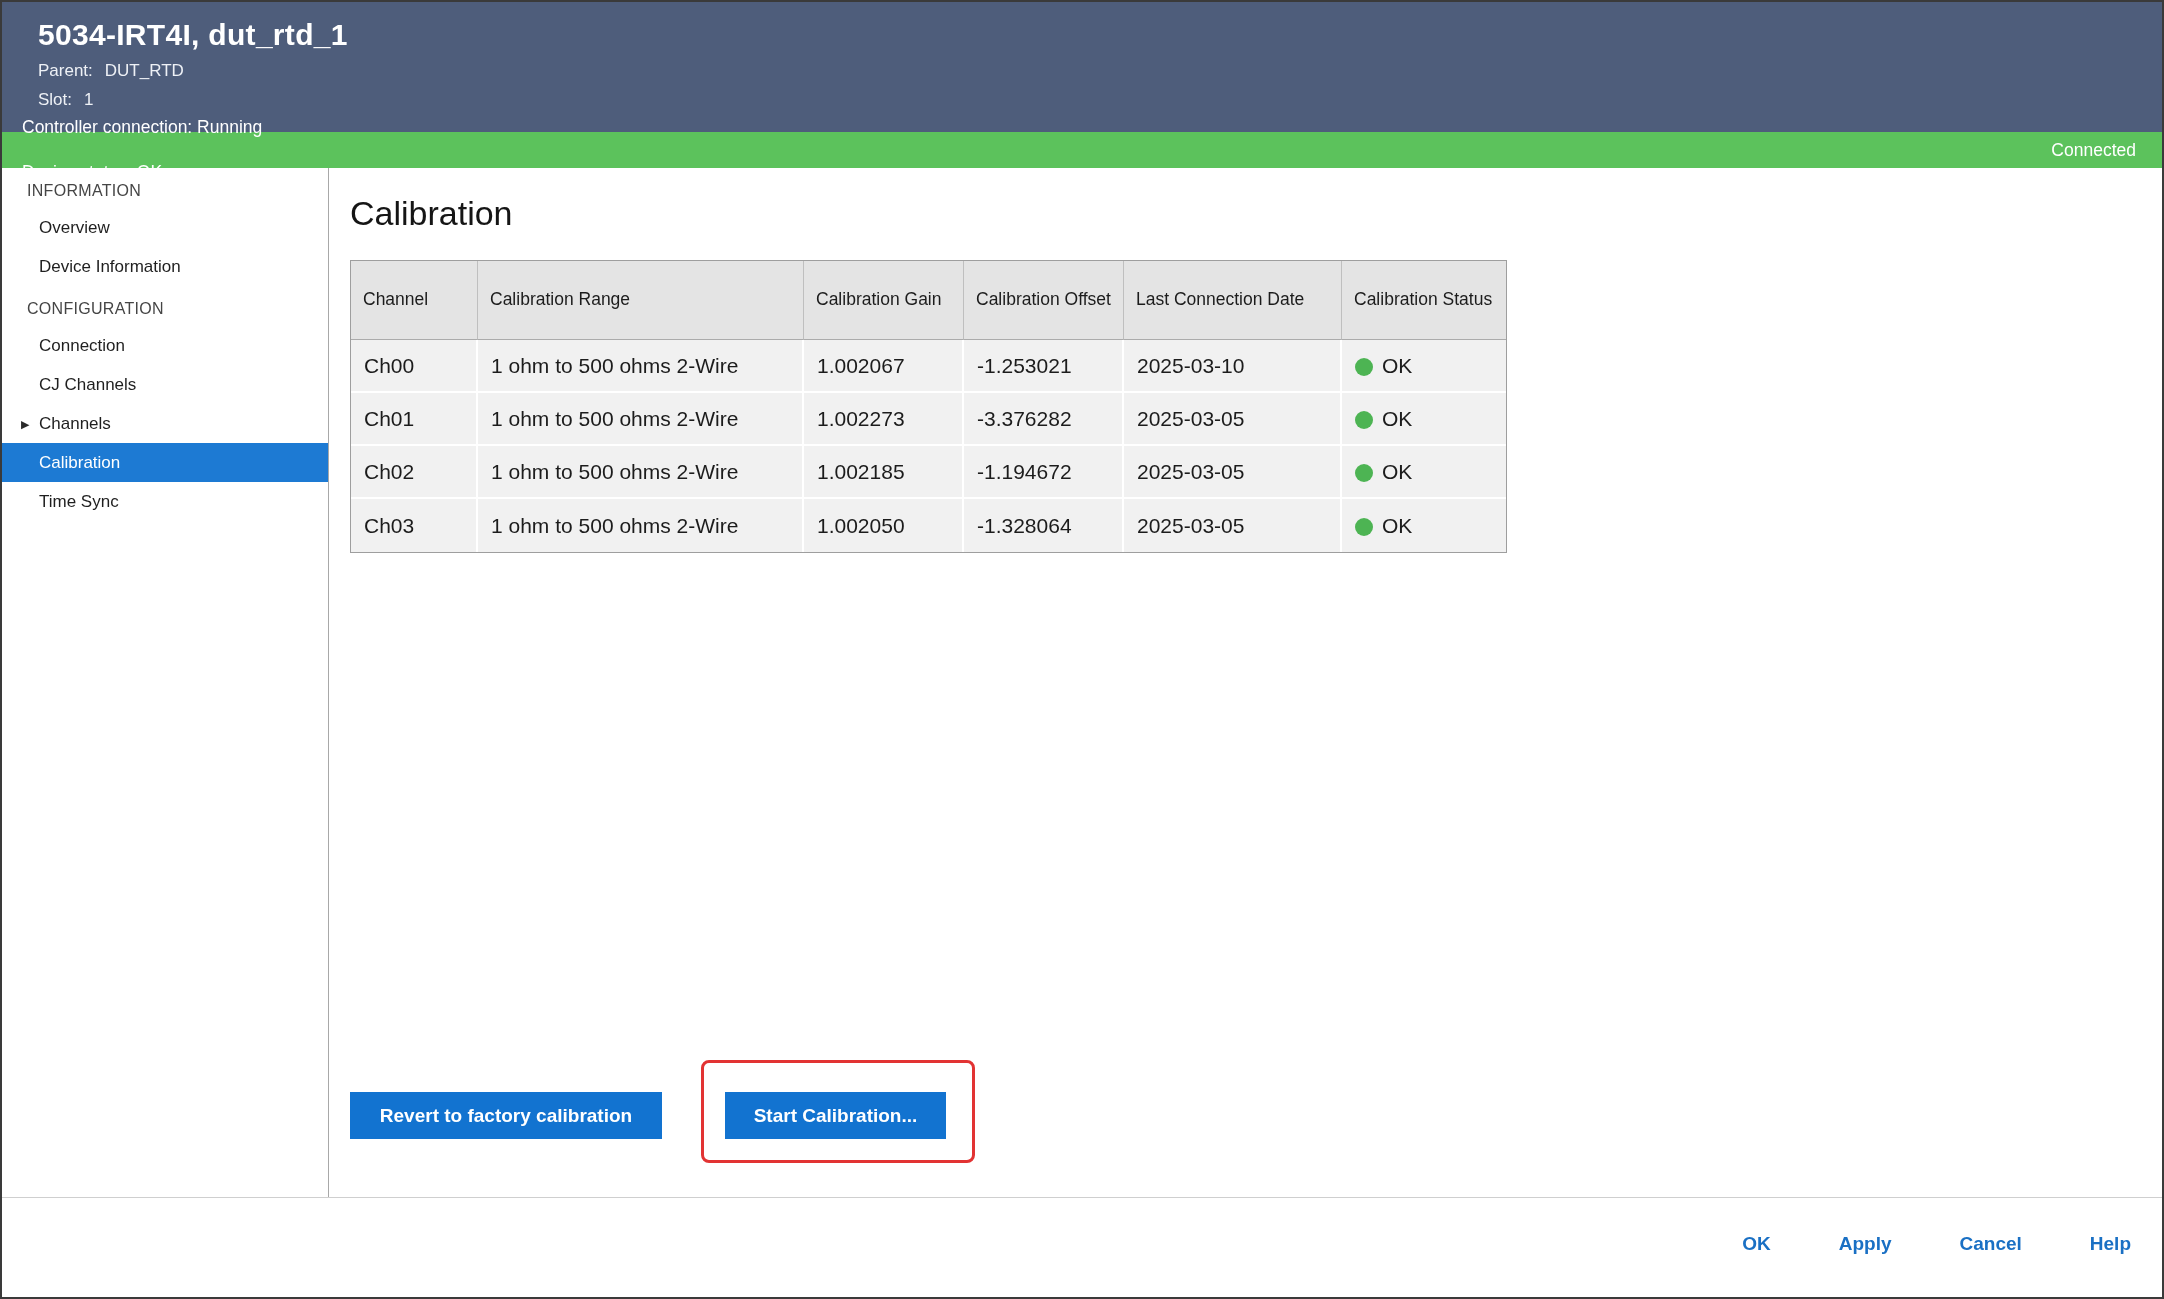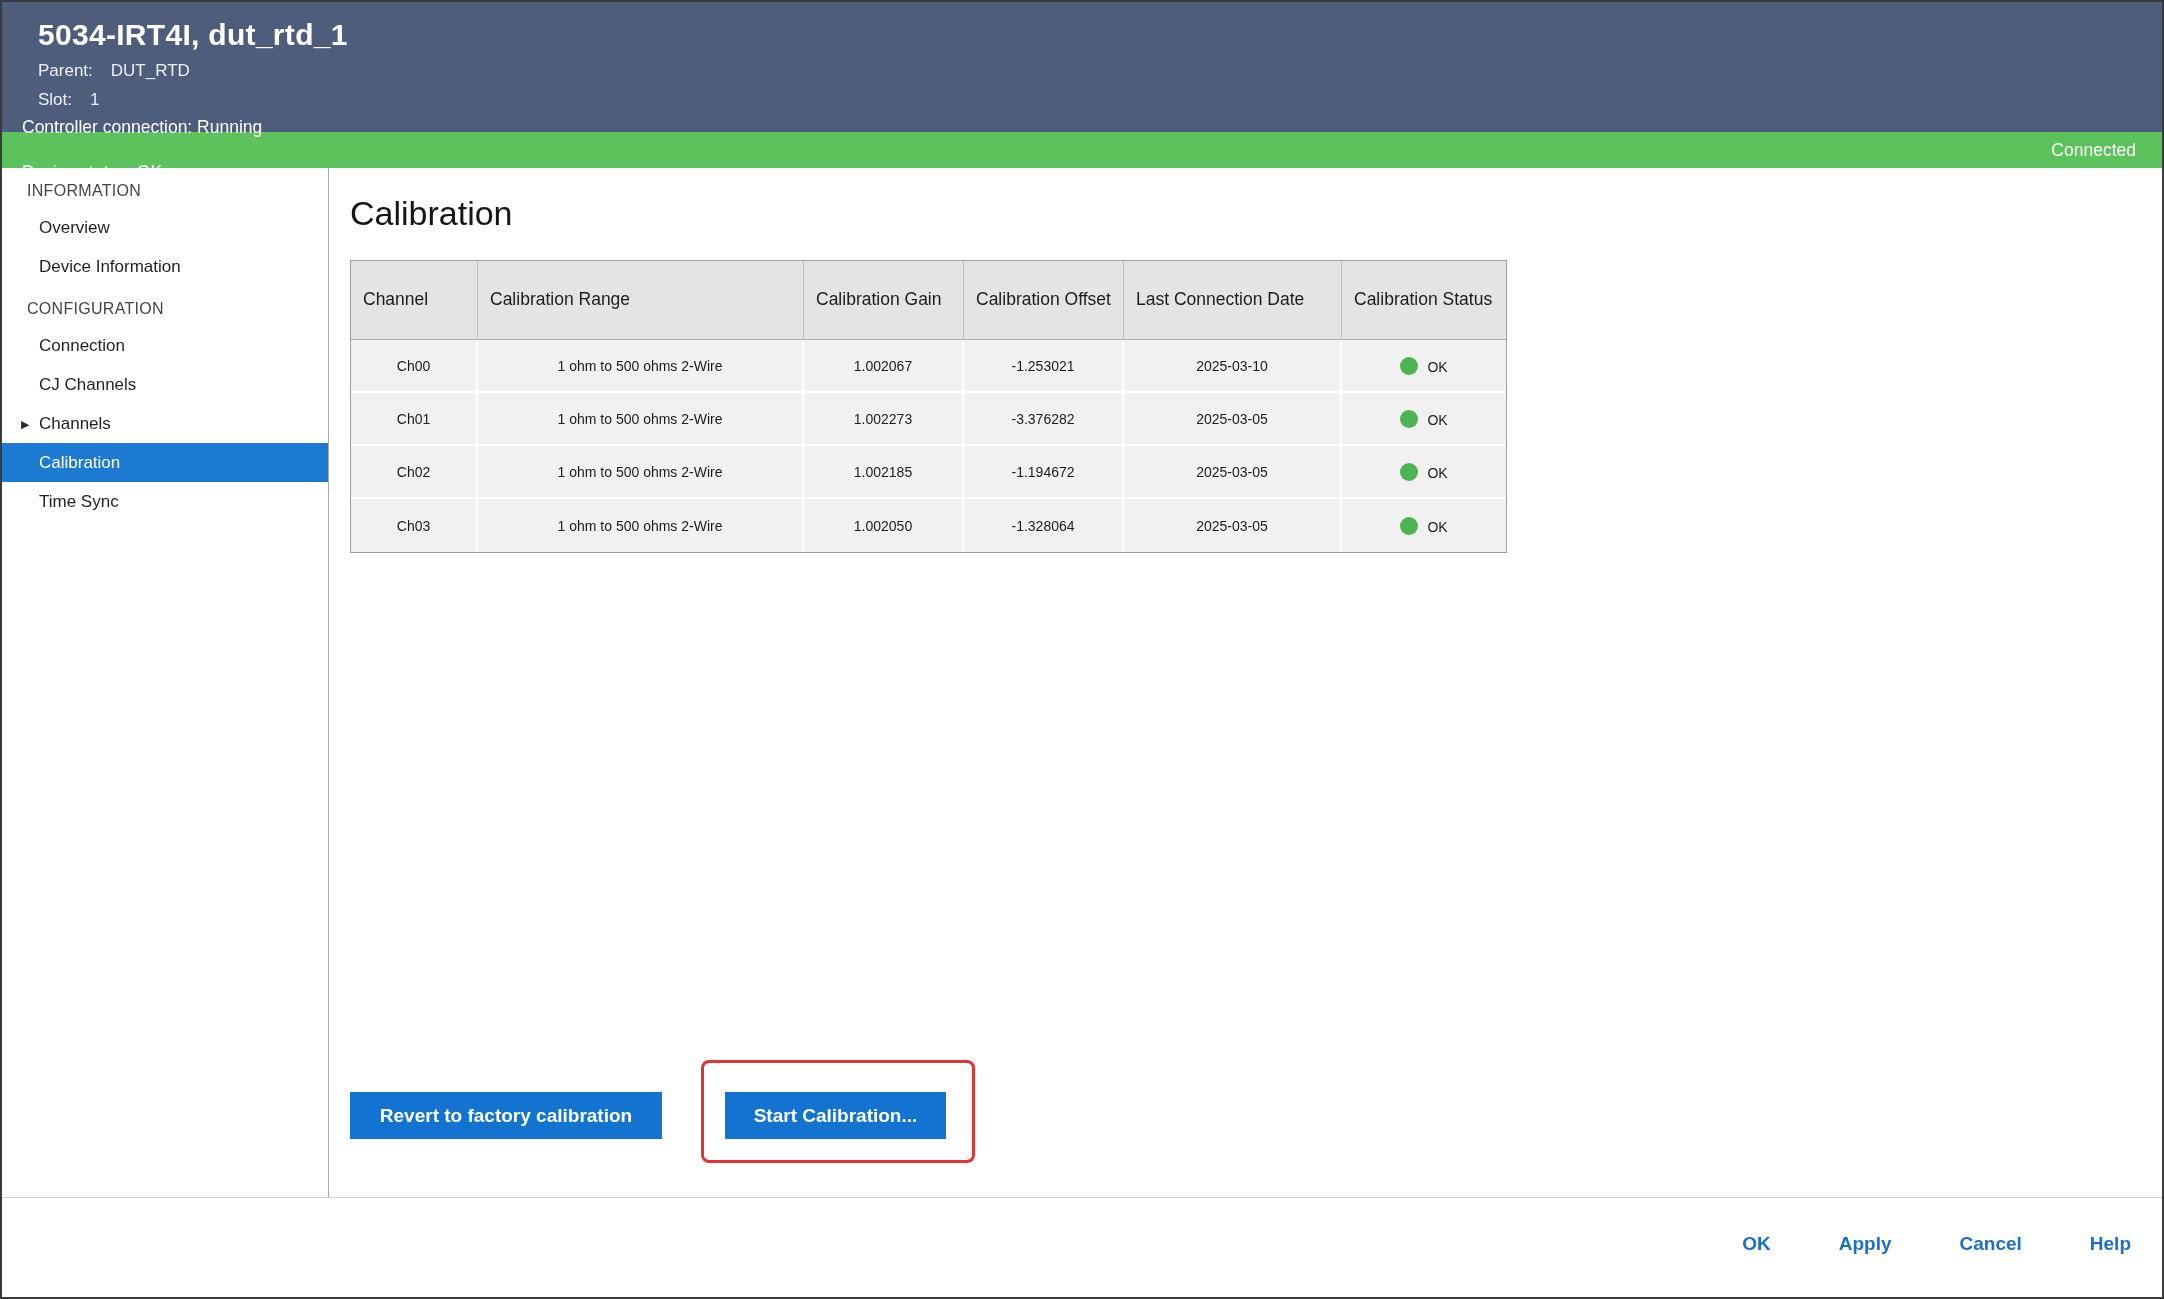--- a/index.html
+++ b/index.html
@@ -14,21 +14,21 @@
     border:2px solid #3a3a3a; background:#ffffff; overflow:hidden;
   }
 
   
   .titlebar {
     position:absolute; left:0; top:0; right:0; height:130px;
     background:#4e5d7b; color:#ffffff; padding:16px 0 0 36px;
   }
   .dev-title { font-size:30px; font-weight:700; letter-spacing:.3px; }
   .dev-meta  { font-size:17px; margin-top:9px; color:#eef1f6; }
-  .meta-label{ margin-right:18px; }
+  .meta-label{ margin-right:12px; }
 
   
   .statusbar {
     position:absolute; left:0; top:130px; right:0; height:36px;
     background:#5cc25c; color:#ffffff; font-size:17.5px;
     display:flex; align-items:center; justify-content:space-between;
     padding:0 26px 0 20px;
   }
   .status-left { display:flex; gap:24px;flex-direction:column; }
 
@@ -67,22 +67,21 @@
   th {
     background:#e4e4e4; font-weight:400; text-align:left;
     height:79px; padding:20px 12px; vertical-align:middle;
     border-right:1px solid #bfbfbf; border-bottom:1px solid #ababab;
     font-size:17.5px; line-height:1.45;
   }
   th:last-child { border-right:none; }
   td {
     background:#f1f1f1; height:53px; padding:0 13px;
     border-right:2px solid #ffffff; border-bottom:2px solid #ffffff;
-    font-size:14px;
-    text-align:center;
+    font-size:21px;
   }
   td:last-child { border-right:none; }
   tr:last-child td { border-bottom:none; }
   .dot {
     display:inline-block; width:18px; height:18px; border-radius:50%;
     background:#4db453; margin-right:9px; vertical-align:-3px;
   }
 
   
   .btn {

